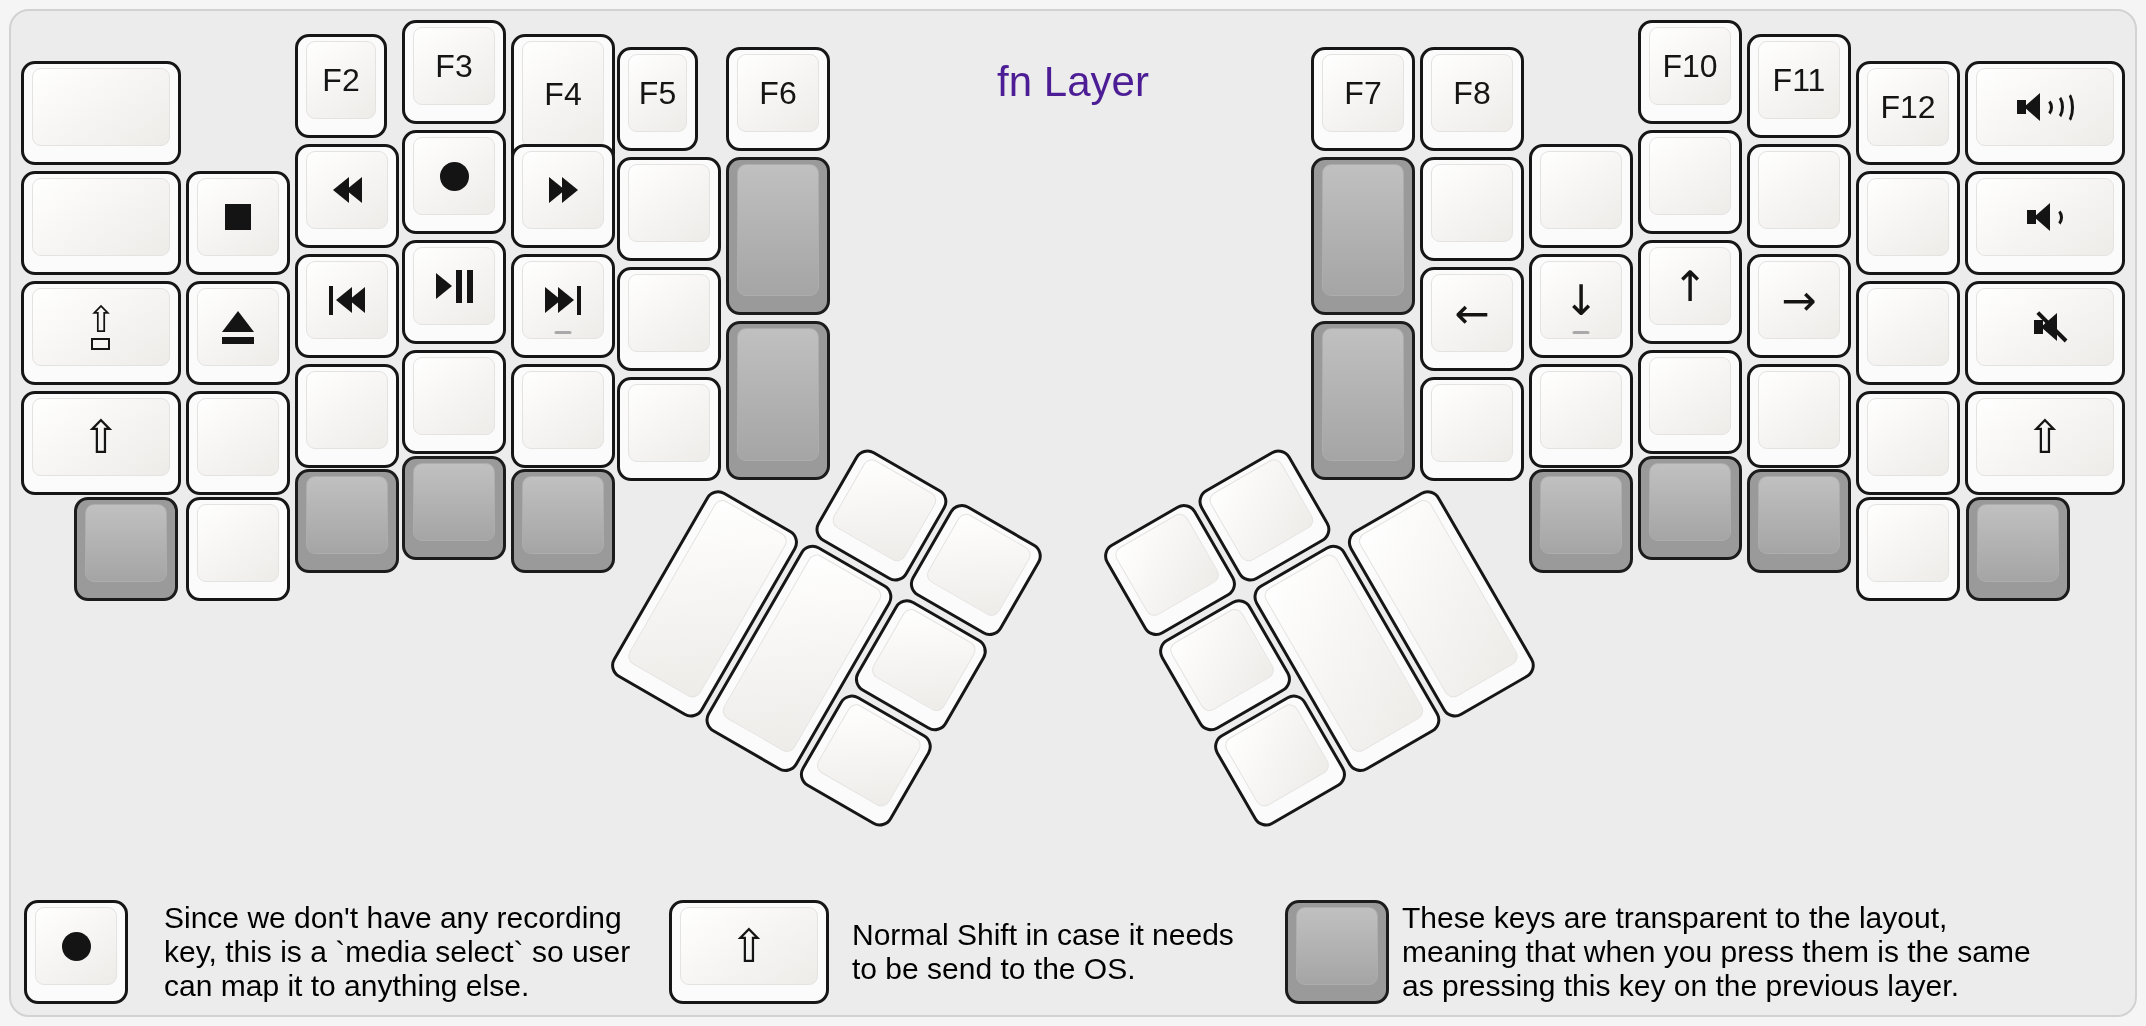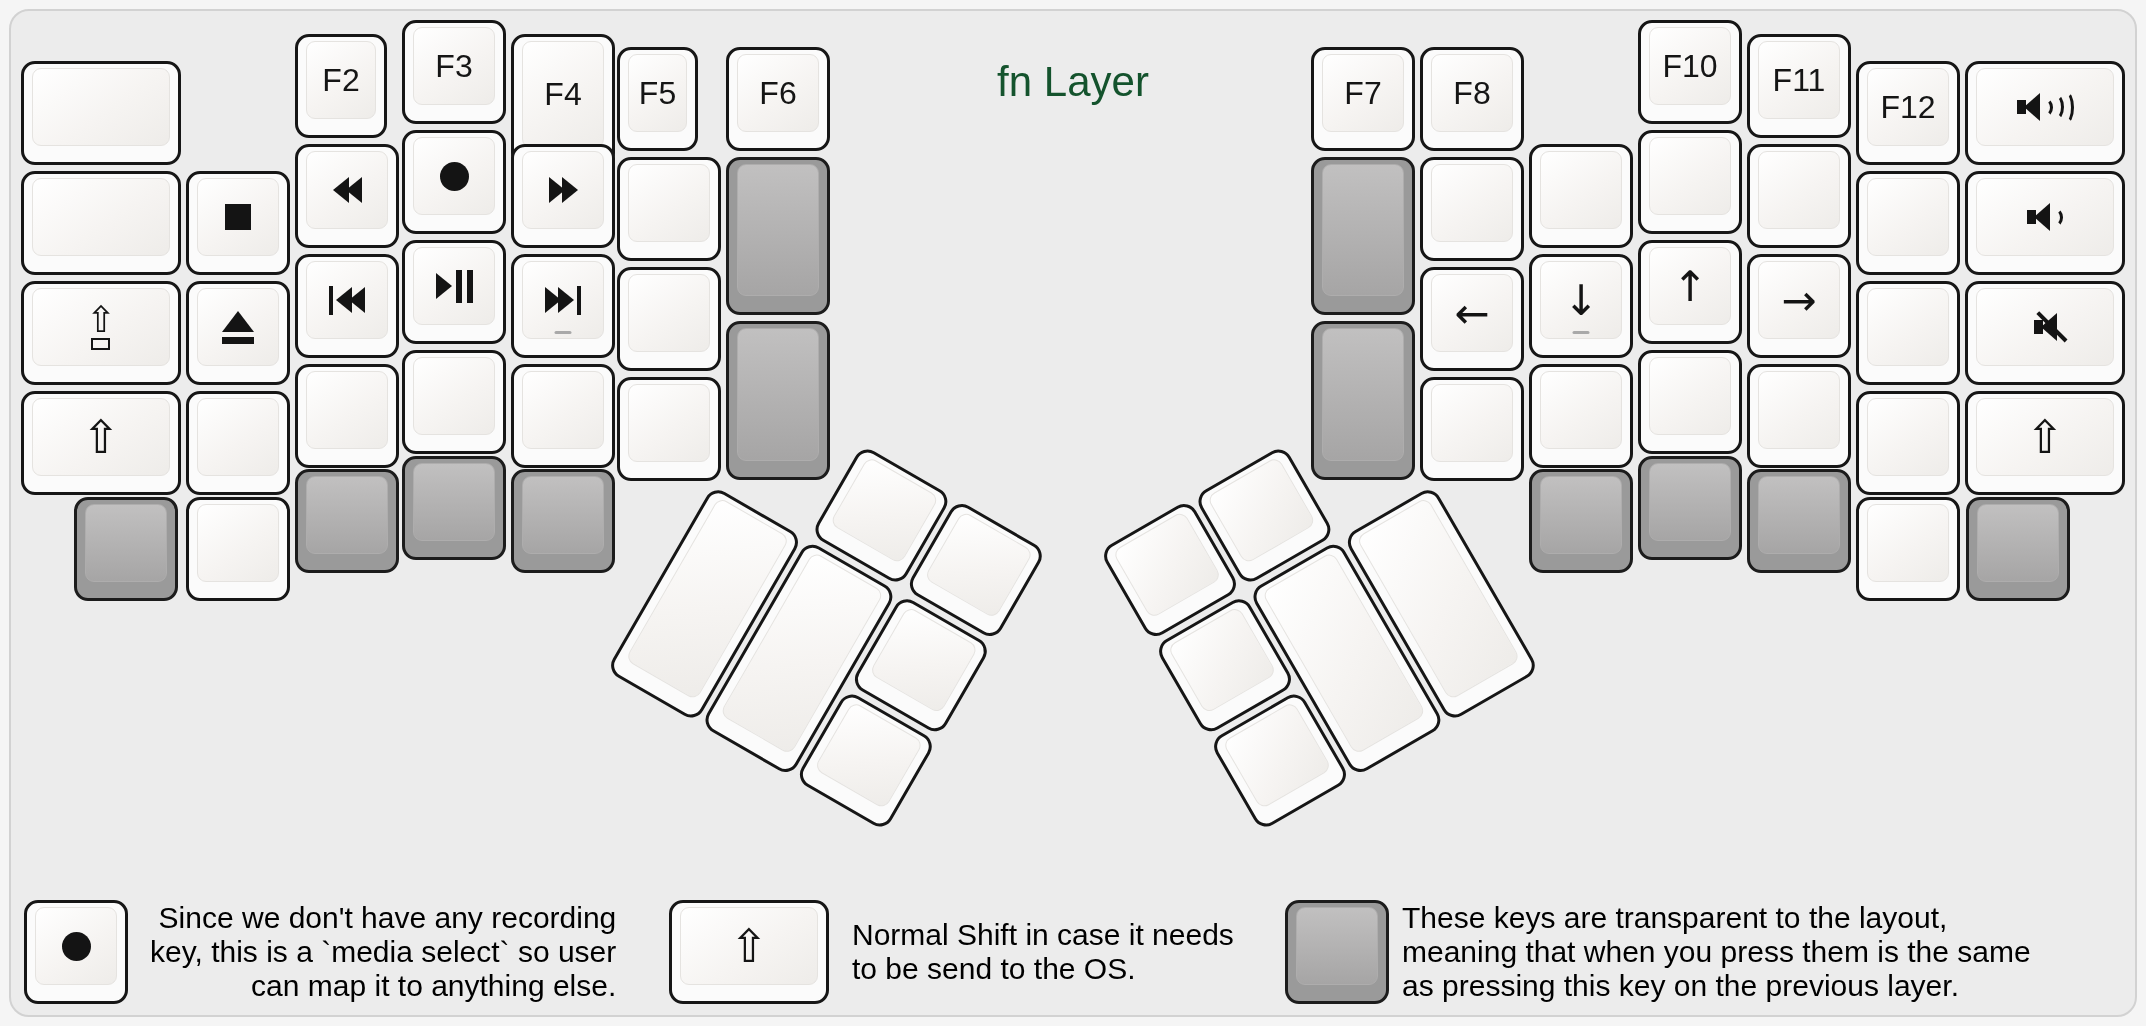--- a/index.html
+++ b/index.html
@@ -1,18 +1,18 @@
 <!DOCTYPE html>
 <html><head>
 <meta charset="utf-8">
 <style>
   html,body{margin:0;padding:0;background:#f5f5f5;font-family:"Liberation Sans","DejaVu Sans",sans-serif;}
   .canvas{position:relative;width:2146px;height:1026px;background:#f5f5f5;overflow:hidden;}
   .frame{position:absolute;left:9px;top:9px;right:9px;bottom:9px;background:#ececec;border:2px solid #d2d2d2;border-radius:20px;}
-  .title{position:absolute;left:1073px;top:58px;transform:translateX(-50%);font-size:42px;color:#14532d;white-space:nowrap;}
+  .title{position:absolute;left:1073px;top:58px;transform:translateX(-50%);font-size:42px;color:#4c1d95;white-space:nowrap;}
   #keys{position:absolute;left:0;top:0;width:100%;height:100%;}
 
   .key{position:absolute;}
   .kbase{position:absolute;left:0;top:0;right:0;bottom:0;border:3px solid #161616;border-radius:14px;background:#fbfbfb;}
   .key.gray .kbase{background:#9a9a9a;border-color:#1c1c1c;}
   .ktop{position:absolute;left:11px;right:11px;top:7px;bottom:19px;border-radius:9px;
         background:linear-gradient(145deg,#ffffff 0%,#f6f4f2 55%,#eeece9 100%);border:1px solid #e5e3e0;}
   .key.gray .ktop{background:linear-gradient(180deg,#c1c0c0 0%,#a6a5a5 100%);border:1px solid #aeadad;}
   .glyph{position:absolute;left:8px;right:8px;top:6px;bottom:18px;display:flex;align-items:center;justify-content:center;}
   .klabel{font-size:32px;color:#151515;}
@@ -486,21 +486,21 @@
   <div class="legend-item" style="left: 24px;">
     <div class="legend-keyslot">
         <div class="key white" style="position: relative; width: 104px; height: 104px;">
           <div class="kbase"></div>
           <div class="ktop"></div>
           <div class="glyph">
             <div class="ic-circ"></div>
           </div>
         </div>
       </div>
-    <div class="legend-text" style="left: 126px; top: 1px; text-align: right;">
+    <div class="legend-text" style="left: 140px; top: 1px;">
       <div>Since we don't have any recording</div>
       <div>key, this is a `media select` so user</div>
       <div>can map it to anything else.</div>
     </div>
   </div>
   <div class="legend-item" style="left: 669px;">
     <div class="legend-keyslot">
         <div class="key white" style="position: relative; width: 160px; height: 104px;">
           <div class="kbase"></div>
           <div class="ktop"></div>

